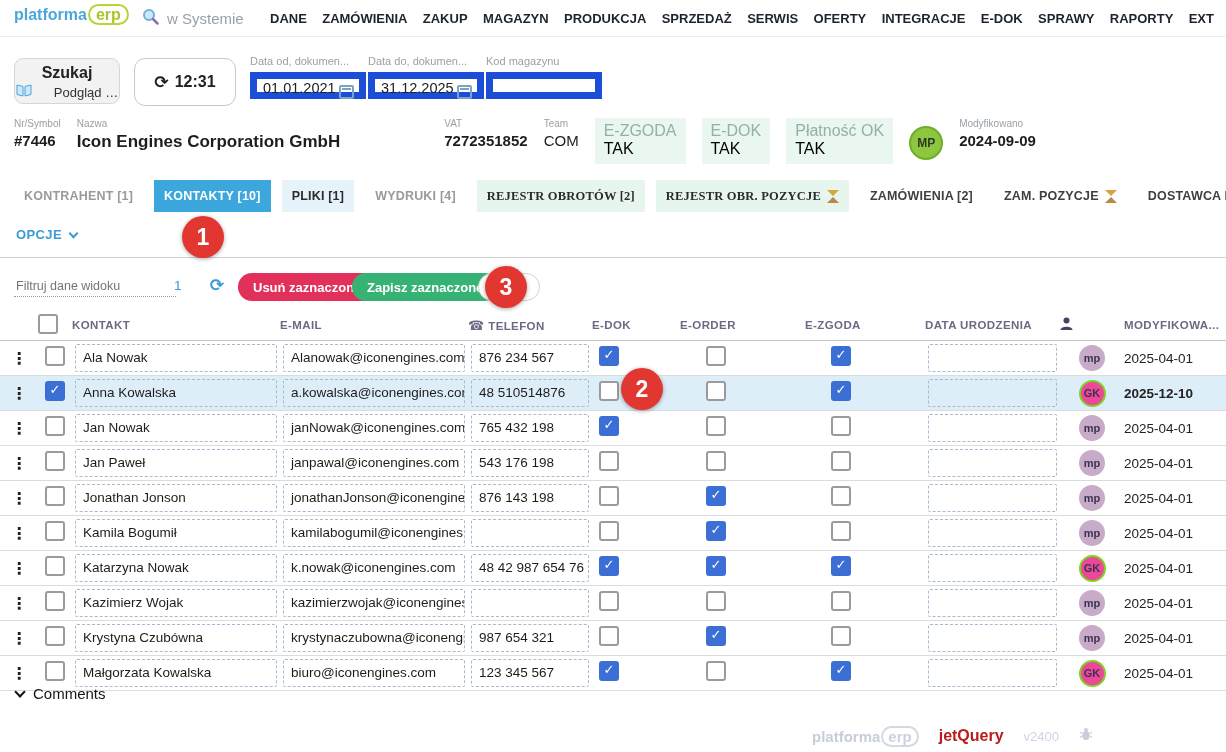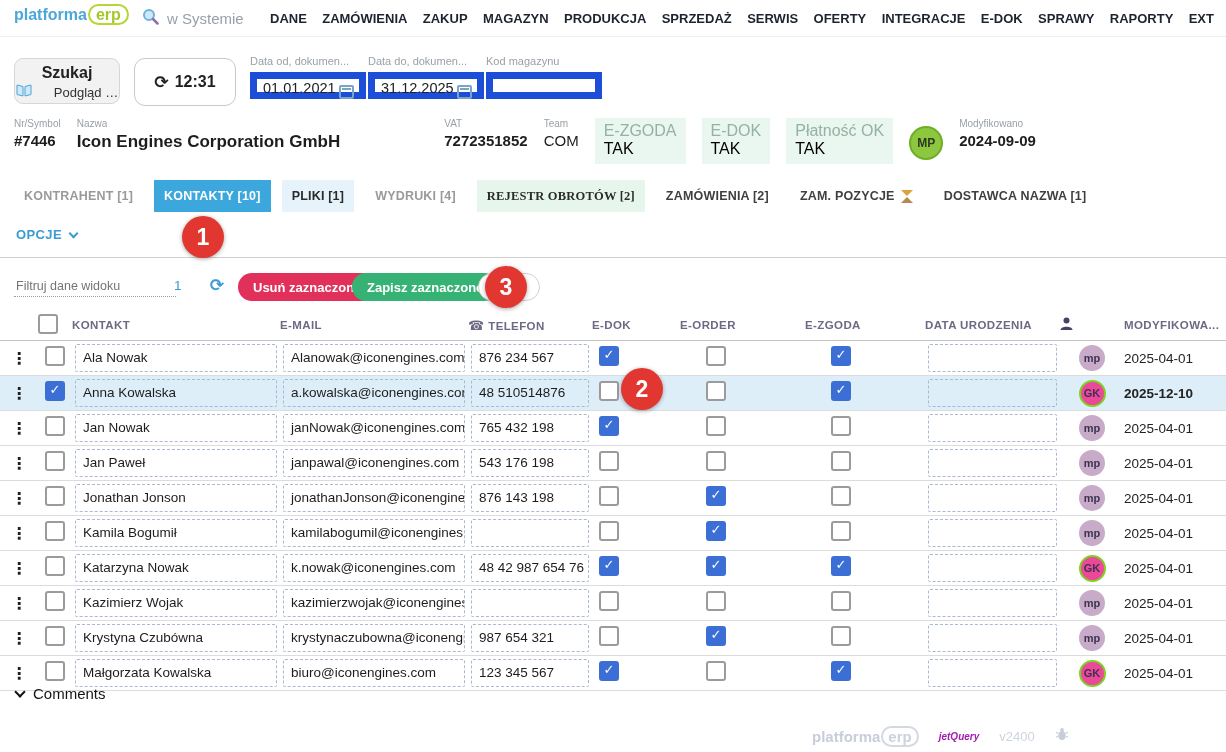--- a/index.html
+++ b/index.html
@@ -97,21 +97,21 @@
   
   .badge{position:absolute;width:42px;height:42px;border-radius:50%;background:#e23730;color:#fff;display:flex;align-items:center;justify-content:center;font-size:23px;font-weight:700;box-shadow:0 1px 4px rgba(0,0,0,.35);z-index:6;}
   .b1{left:182px;top:216px;} .b2{left:621px;top:368px;} .b3{left:485px;top:266px;}
 
   
   .comments{position:absolute;top:685px;left:16px;display:flex;align-items:center;gap:9px;font-size:15px;color:#141414;cursor:pointer;}
   .comments .chev{color:#141414;}
   .footbrand{position:absolute;top:727px;left:812px;display:flex;align-items:center;gap:20px;color:#c7cdd9;}
   .fb-logo{font-size:15px;font-weight:700;color:#c7cdd9;white-space:nowrap;}
   .fb-logo .p2{border:2px solid #d3d8e2;border-radius:11px;padding:0 5px;margin-left:1px;color:#ccd2dd;}
-  .fb-lib{font-size:10px;font-weight:700;color:#a21caf;font-style:italic;}
+  .fb-lib{font-size:16px;font-weight:700;color:#b91c1c;}
   .fb-ver{font-size:13px;color:#ced4df;}
 </style>
 </head>
 <body>
 
 <div class="page">
 
   <header class="topnav">
     <div class="logo">
       <span class="p1">platforma</span><span class="p2">erp</span>
@@ -204,20 +204,24 @@
       <div class="cval">2024-09-09</div>
     </div>
   </div>
 
   <div class="tabs">
     <div class="tab">KONTRAHENT [1]</div>
     <div class="tab active">KONTAKTY [10]</div>
     <div class="tab lightblue">PLIKI [1]</div>
     <div class="tab">WYDRUKI [4]</div>
     <div class="tab green">REJESTR OBROTÓW [2]</div>
+    <div class="tab green">
+        <span>REJESTR OBR. POZYCJE</span>
+        <span class="hourglass"></span>
+      </div>
     <div class="tab dark">ZAMÓWIENIA [2]</div>
     <div class="tab dark">
         <span>ZAM. POZYCJE</span>
         <span class="hourglass"></span>
       </div>
     <div class="tab dark">DOSTAWCA NAZWA [1]</div>
   </div>
 
   <div class="opcje">
     <span>OPCJE</span>

